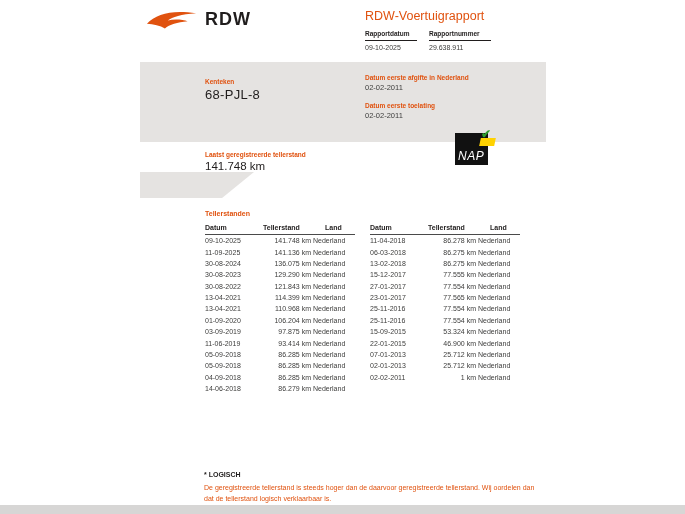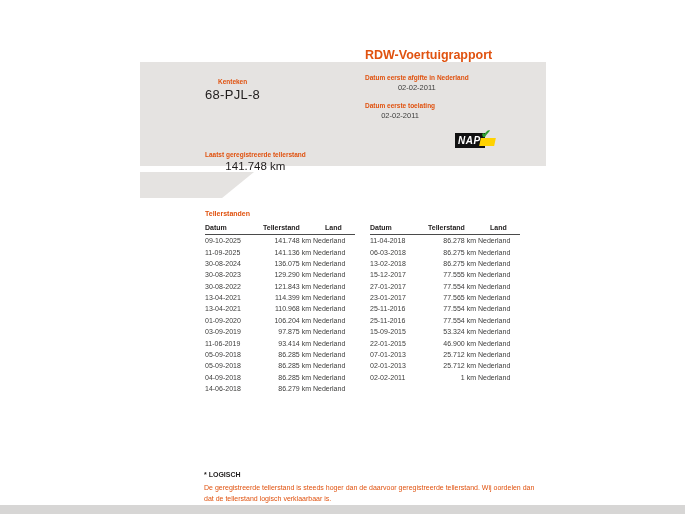--- a/index.html
+++ b/index.html
@@ -14,30 +14,30 @@
   :root { --accent:#e0520f; --panel:#e5e3e1; --ink:#201d1d; }
 
   .page { position:absolute; inset:0; background:#ffffff; }
 
   
   .brand { position:absolute; left:146px; top:7px; display:flex; align-items:center; gap:7px; }
   .brand svg { width:52px; height:24px; display:block; }
   .brand-text { font-size:18px; font-weight:700; color:var(--ink); letter-spacing:1px; }
 
   .report-head { position:absolute; left:365px; top:9px; }
-  .report-title { font-size:12.5px; font-weight:700; color:var(--accent);margin-top:39px; }
+  .report-title { font-size:12.5px; font-weight:400; color:var(--accent); }
   .meta { display:flex; gap:12px; margin-top:7px; }
   .meta-col { display:flex; flex-direction:column; }
   .meta-col.date { width:52px; }
   .meta-col.number { width:62px; }
   .meta-label { font-size:6.5px; font-weight:700; color:var(--ink); padding-bottom:3px; border-bottom:1px solid var(--ink); }
   .meta-value { font-size:7px; color:#3c3c3b; margin-top:3px; }
 
   
-  .summary-panel { position:absolute; left:140px; top:62px; width:406px; height:104px; background:var(--panel);text-align:center; }
+  .summary-panel { position:absolute; left:140px; top:62px; width:406px; height:80px; background:var(--panel); }
   .panel-tail { position:absolute; left:140px; top:172px; width:114px; height:26px; background:var(--panel);
                 clip-path:polygon(0 0,100% 0,72% 100%,0 100%); }
 
   .field { position:absolute; }
   .field-label { font-size:6.5px; font-weight:700; color:var(--accent); display:block; }
   .field-value { display:block; color:var(--ink); margin-top:2px; }
 
   .f-kenteken { left:65px; top:16px; }
   .f-kenteken .field-value { font-size:13px; letter-spacing:0.3px; }
   .f-merk { left:65px; top:44px; }
@@ -45,22 +45,22 @@
   .f-teller { left:65px; top:89px; }
   .f-teller .field-value { font-size:11.5px; }
 
   .f-afgifte { left:225px; top:12px; }
   .f-afgifte .field-value, .f-toelating .field-value { font-size:7.5px; color:#3c3c3b; }
   .f-toelating { left:225px; top:40px; }
 
   .oordeel { position:absolute; left:225px; top:66px; font-size:11px; font-weight:800; color:#141414; line-height:16px; letter-spacing:0.3px; }
 
   .nap { position:absolute; left:315px; top:68px; width:46px; height:22px; }
-  .nap-box { position:absolute; left:0; top:3px; background:#111111; color:#ffffff; font-size:10px; font-weight:700;
-             font-style:italic; padding:2px 4px 2px 3px; letter-spacing:0.5px; }
+  .nap-box { position:absolute; left:0; top:3px; background:#111111; color:#ffffff; font-size:12px; font-weight:400;
+             font-style:italic; padding:16px 4px 2px 3px; letter-spacing:0.5px; }
   .nap-yellow { position:absolute; left:25px; top:8px; width:15px; height:8px; background:#ffd200; transform:skewX(-12deg); }
   .nap-check { position:absolute; left:26px; top:-3px; color:#2f9e2f; font-size:12px; font-weight:900; }
 
   
   .tables { position:absolute; left:205px; top:210px; }
   .tables-title { font-size:7px; font-weight:700; color:var(--accent); }
   .tables-row { display:flex; gap:15px; margin-top:5px; align-items:flex-start; }
   table.odo-table { border-collapse:collapse; width:150px; table-layout:fixed; }
   .odo-table th { font-size:7px; font-weight:700; color:var(--ink); text-align:left; padding:2px 0 3px; border-bottom:1px solid #4a4a4a; }
   .odo-table td { font-size:7px; color:#3c3c3b; padding:2.2px 0; white-space:nowrap; }
@@ -75,20 +75,26 @@
   .footnote-title { font-size:7px; font-weight:700; color:var(--ink); }
   .footnote-text { font-size:7px; color:var(--accent); line-height:11px; margin-top:4px; width:332px; }
 
   .bottom-strip { position:absolute; left:0; bottom:0; width:100%; height:9px; background:#d7d6d5; }
 </style>
 </head>
 <body>
 
 <div class="page">
 
+  <div class="brand">
+    <svg viewBox="0 0 110 48" aria-hidden="true">
+      <path d="M2 34 C 22 12, 58 4, 106 12 C 74 14, 56 20, 46 27 C 60 24, 78 25, 88 29 C 66 31, 50 36, 40 44 C 30 38, 16 35, 2 34 Z" fill="#e0520f"></path>
+    </svg>
+    <span class="brand-text">RDW</span>
+  </div>
 
   <div class="report-head">
     <div class="report-title">RDW-Voertuigrapport</div>
     <div class="meta">
       <div class="meta-col date">
         <span class="meta-label">Rapportdatum</span>
         <span class="meta-value">09-10-2025</span>
       </div>
       <div class="meta-col number">
         <span class="meta-label">Rapportnummer</span>

